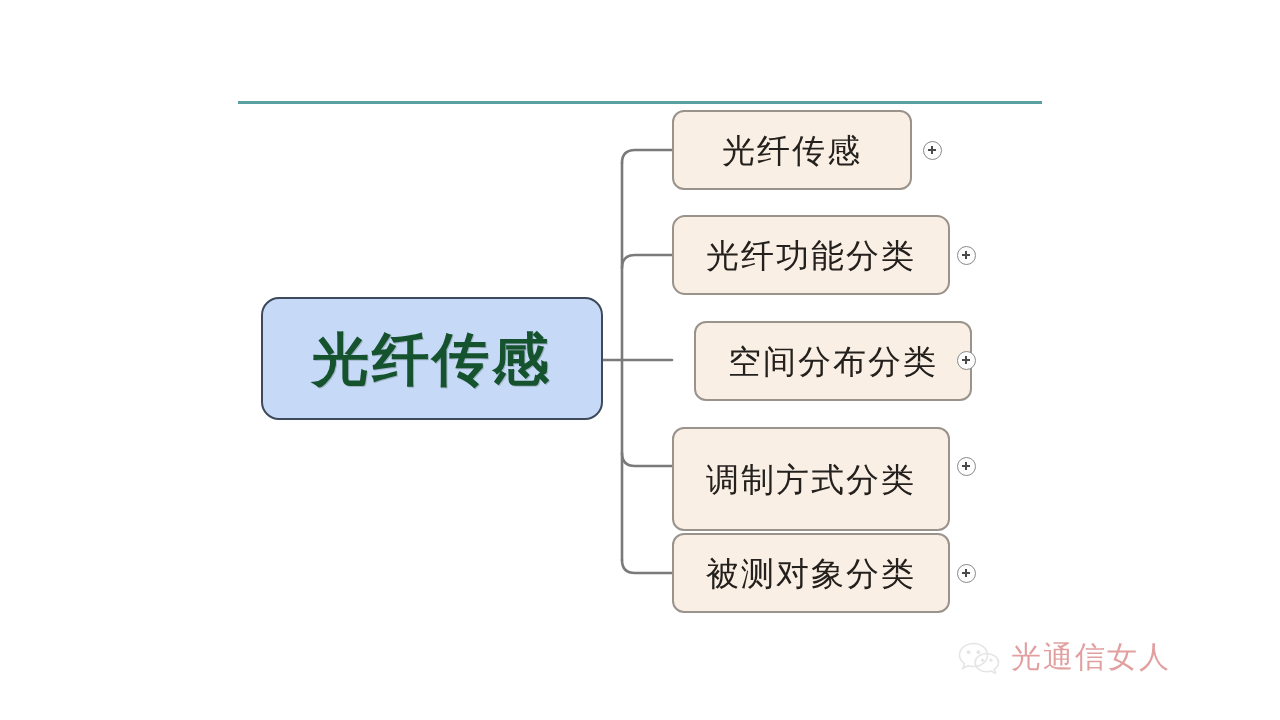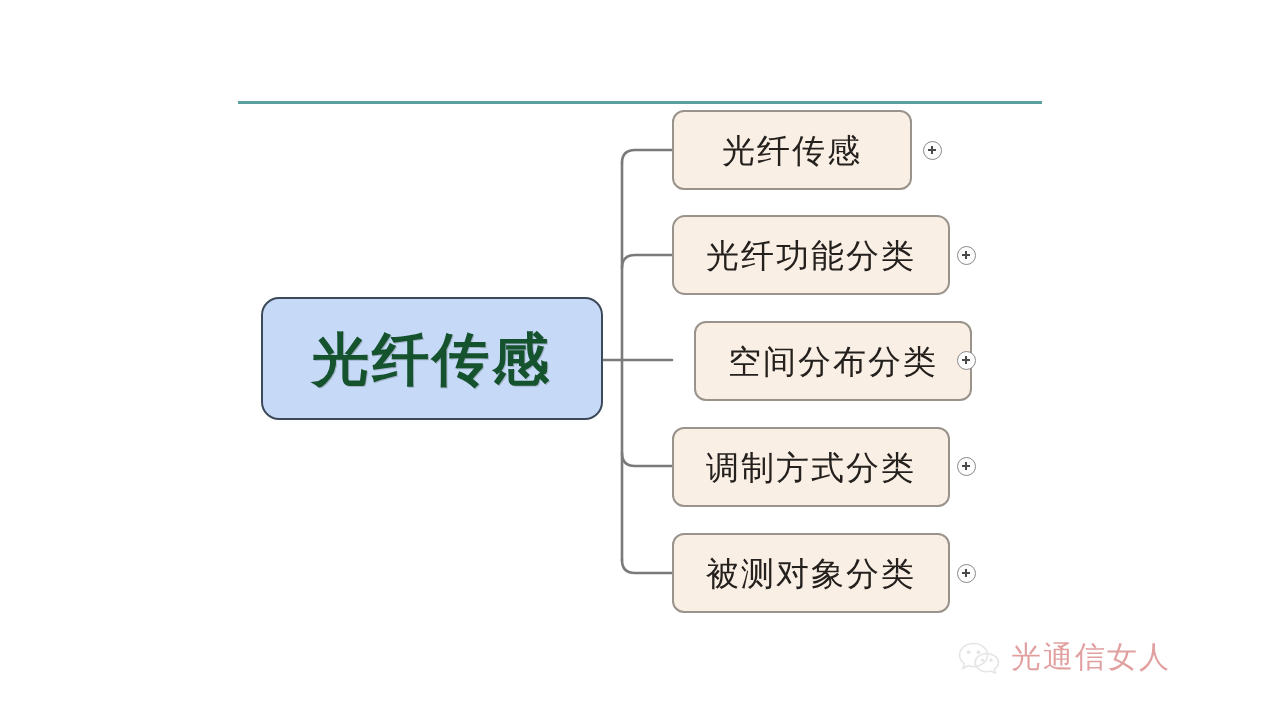--- a/index.html
+++ b/index.html
@@ -174,21 +174,21 @@
   <div class="child-node" style="left:672px; top:215px; width:278px; height:80px;border-radius:13px;">
     <span class="child-label">光纤功能分类</span>
   </div>
   <div class="expand-icon" style="left:957px; top:246px;"></div>
 
   <div class="child-node" style="left:672px; top:321px; width:278px; height:80px;margin-left:22px;">
     <span class="child-label">空间分布分类</span>
   </div>
   <div class="expand-icon" style="left:957px; top:351px;"></div>
 
-  <div class="child-node" style="left:672px; top:427px; width:278px; height:80px;justify-content:center;">
+  <div class="child-node" style="left:672px; top:427px; width:278px; height:104px;justify-content:center;">
     <span class="child-label">调制方式分类</span>
   </div>
   <div class="expand-icon" style="left:957px; top:457px;"></div>
 
   <div class="child-node" style="left:672px; top:533px; width:278px; height:80px;">
     <span class="child-label">被测对象分类</span>
   </div>
   <div class="expand-icon" style="left:957px; top:564px;"></div>
 
   <div class="watermark">

